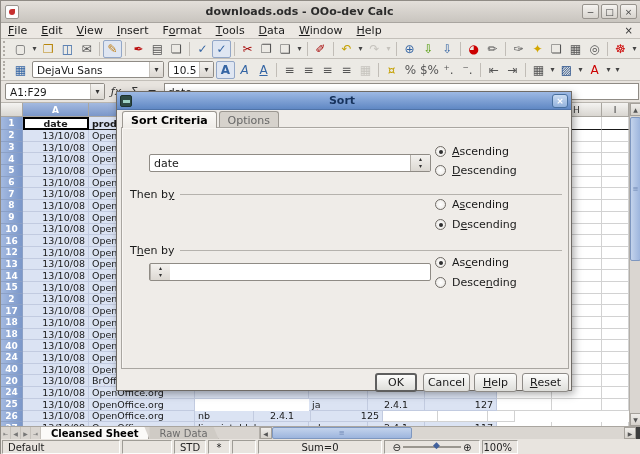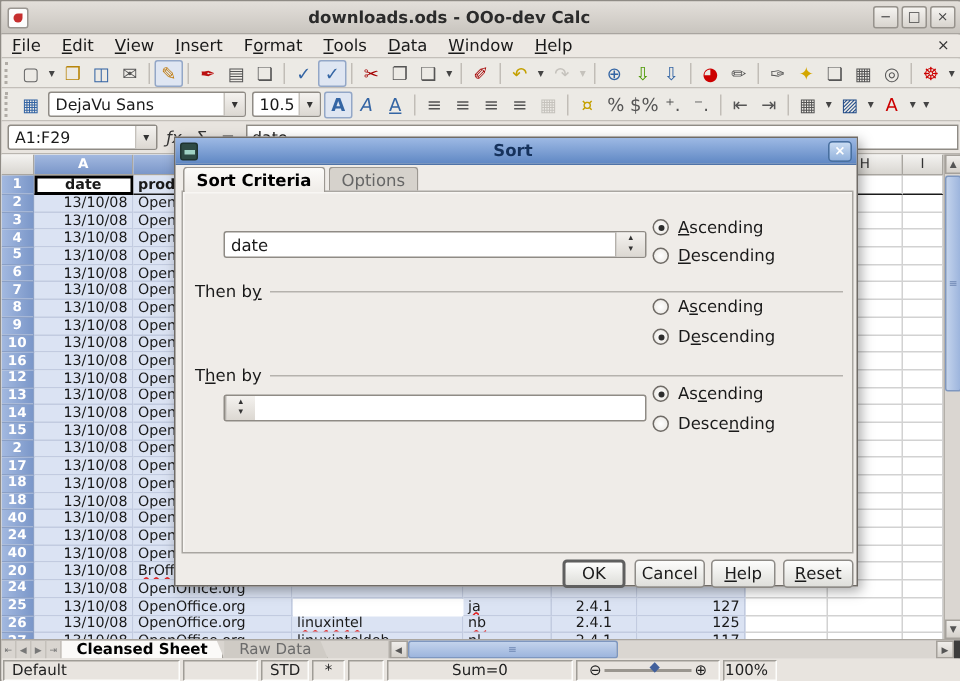--- a/index.html
+++ b/index.html
@@ -703,23 +703,20 @@
           <div class="cell " style="width: 27px;"></div>
         </div>
         <div class="row" style="height: 11.7px;">
           <div class="rowhdr">26</div>
           <div class="cell al-r seltint" style="width: 66px;">
             <span>13/10/08</span>
           </div>
           <div class="cell seltint" style="width: 106px;">
             <span>OpenOffice.org</span>
           </div>
-          <div class="cell seltint" style="width: 114px;">
-            <span class="sq">linuxintel</span>
-          </div>
           <div class="cell seltint" style="width: 59px;">
             <span class="sq">nb</span>
           </div>
           <div class="cell al-c seltint" style="width: 57px;">
             <span>2.4.1</span>
           </div>
           <div class="cell al-r seltint" style="width: 72px;">
             <span>125</span>
           </div>
           <div class="cell " style="width: 55px;"></div>

